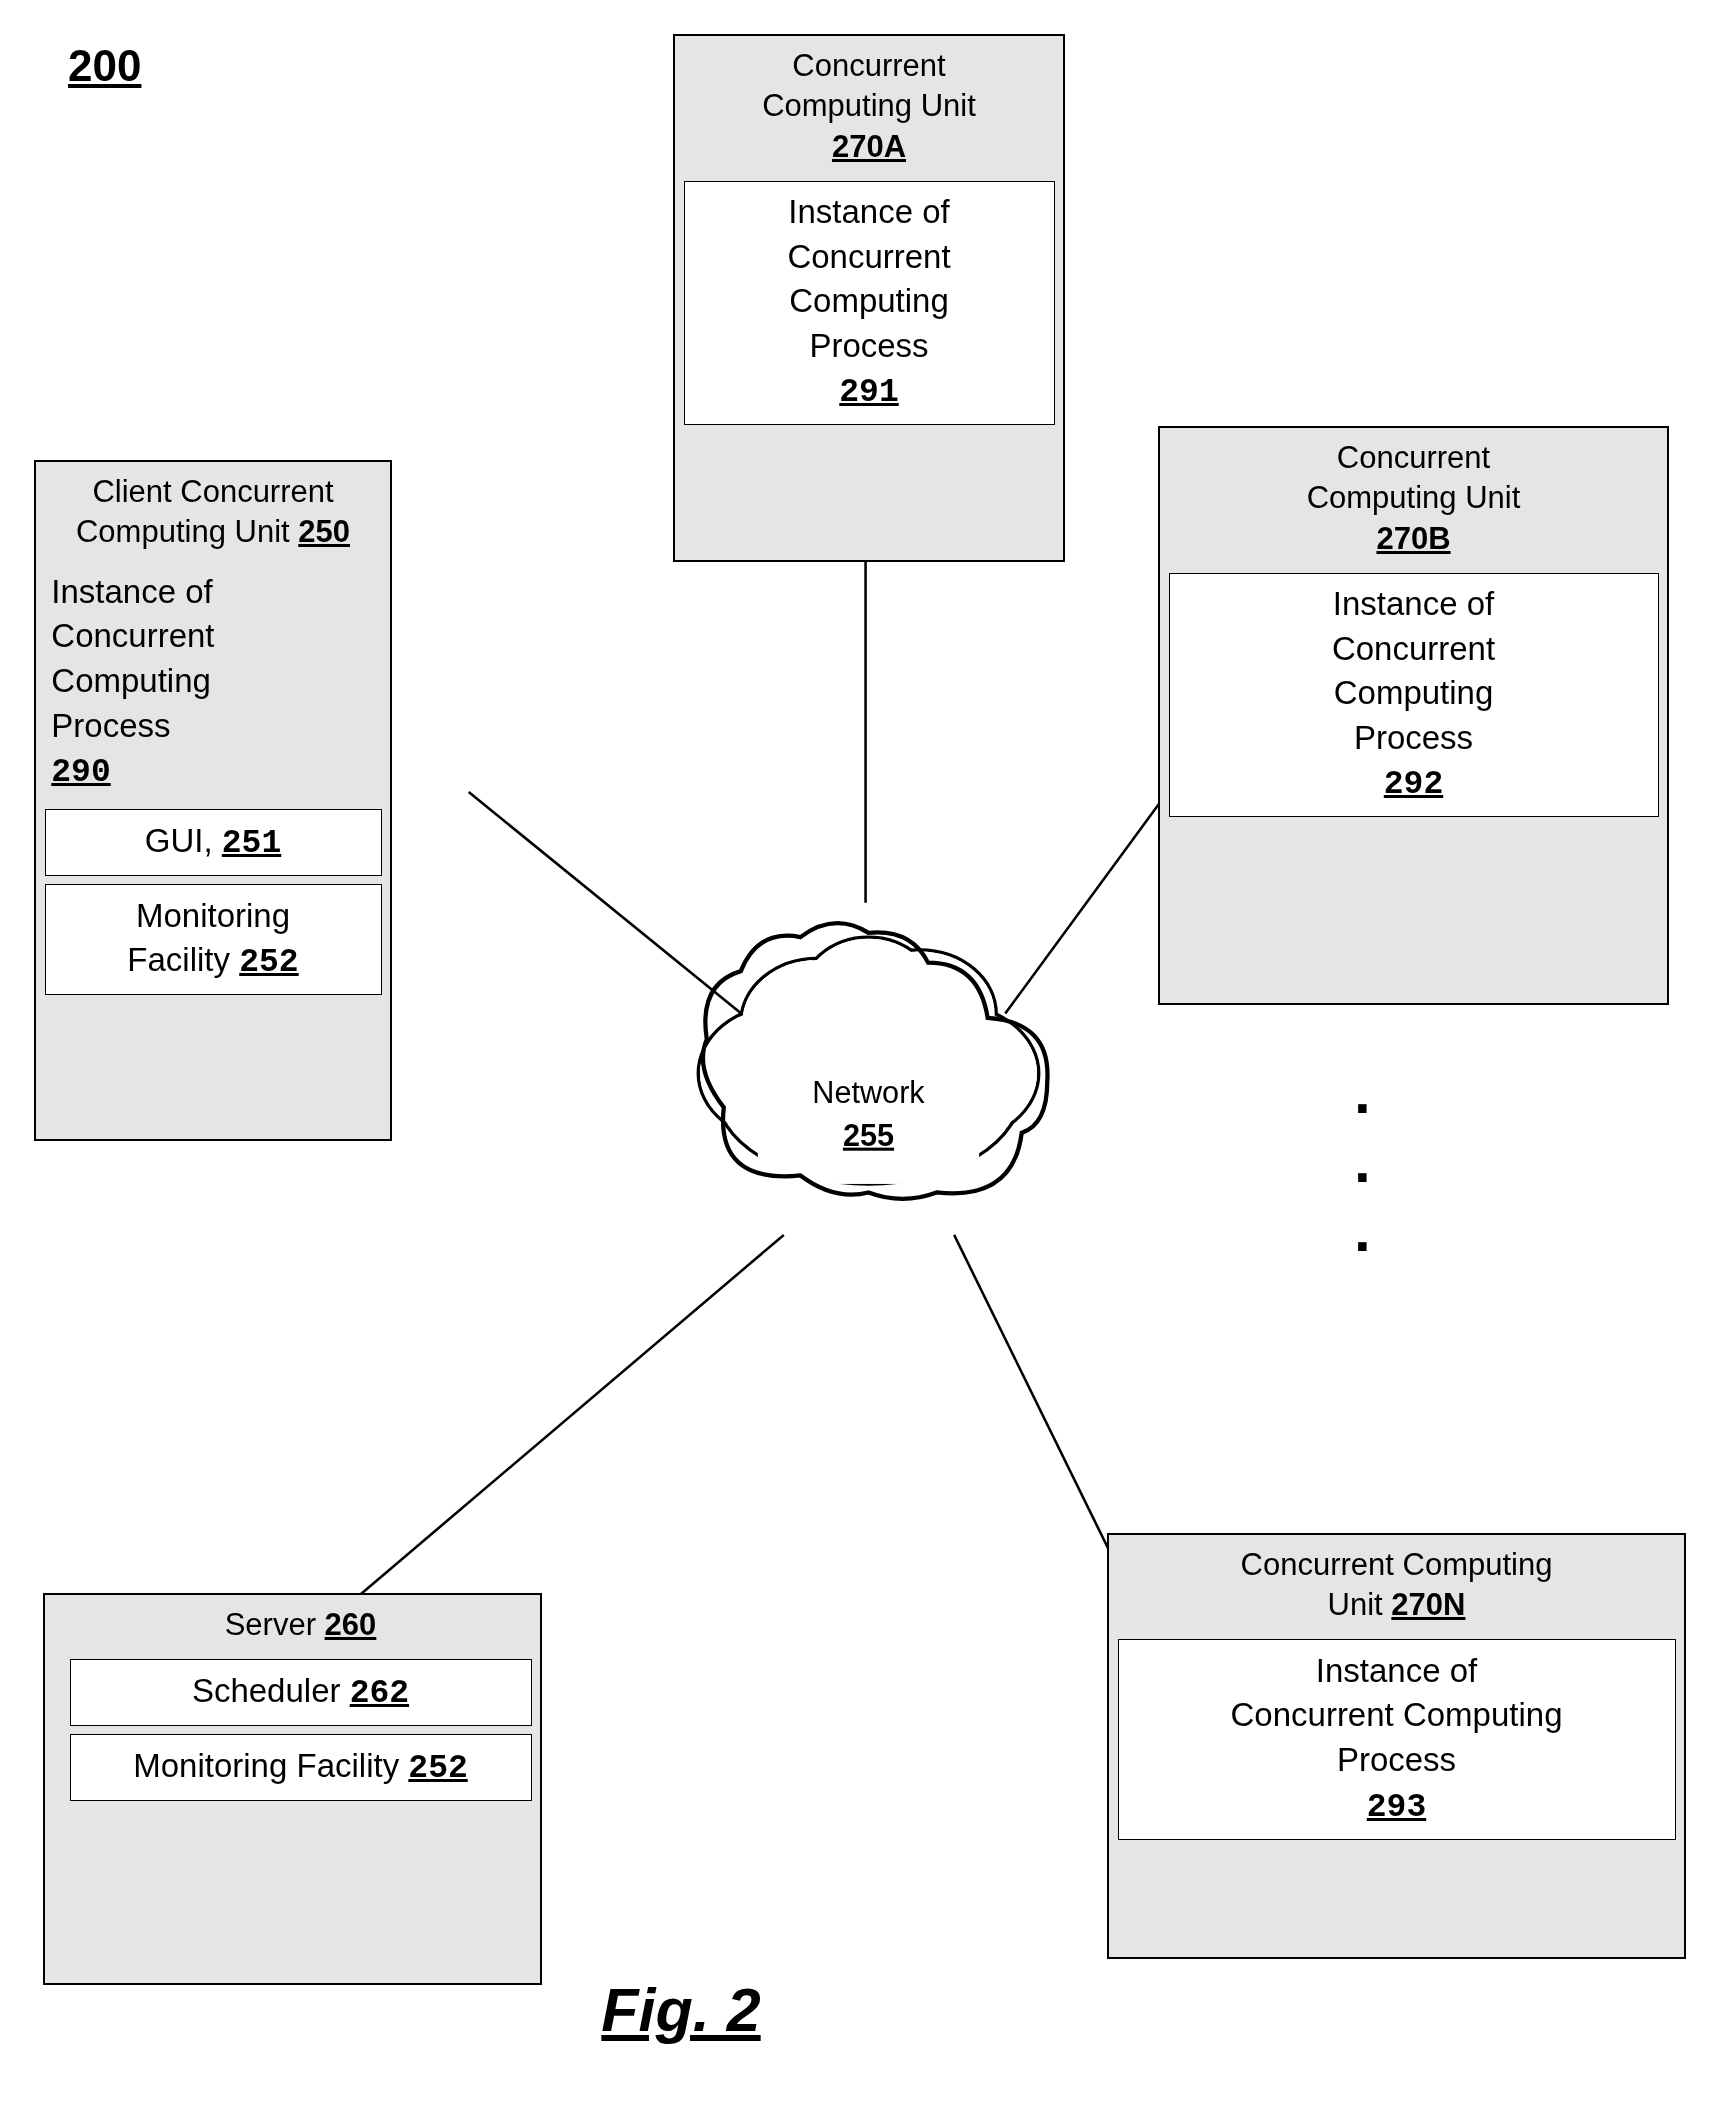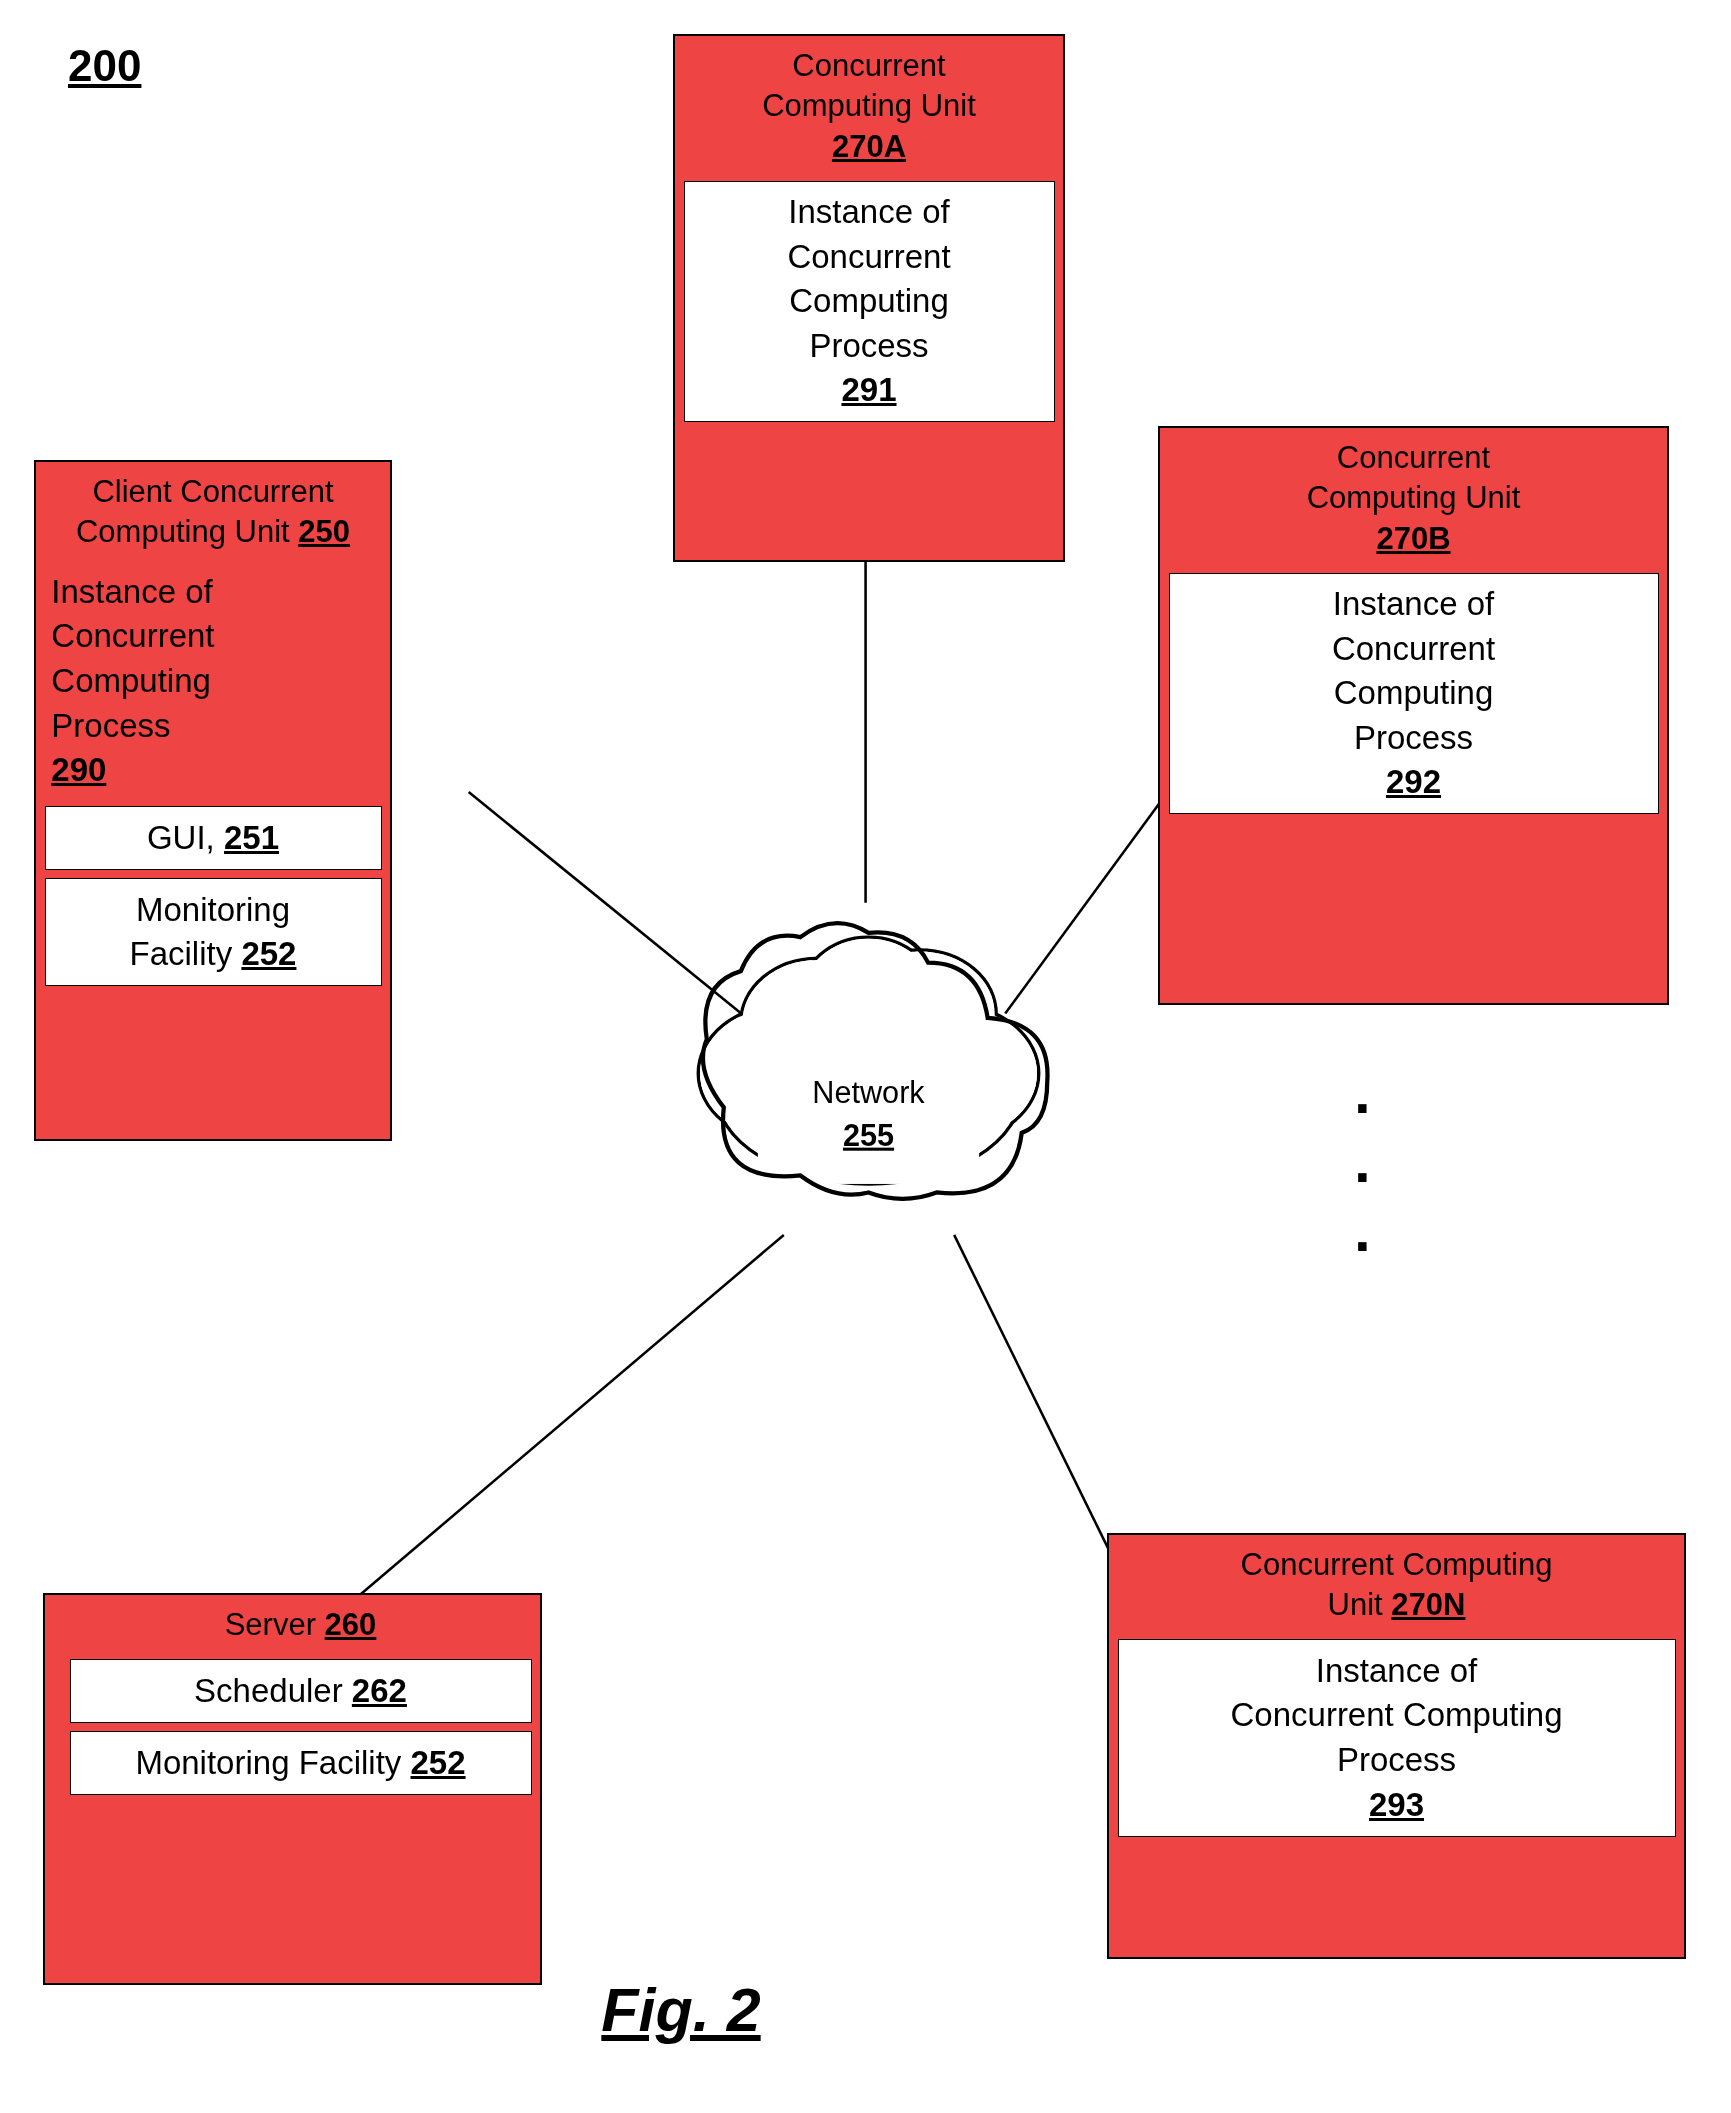--- a/index.html
+++ b/index.html
@@ -29,21 +29,21 @@
     }
     .label-200 span {
       text-decoration: underline;
       margin-top: 12px;
     }
 
     
     .box {
       position: absolute;
       border: 2.6px solid #000;
-      background: #ef4444;
+      background: #e5e5e5;
     }
 
     
     .inner-box {
       border: 1.7px solid #000;
       background: #fff;
       margin: 8.5px;
       padding: 8.5px 12px;
       text-align: center;
     }
@@ -60,20 +60,21 @@
       font-weight: bold;
     }
 
     .inner-box-text {
       font-size: 33px;
       line-height: 1.35;
     }
     .inner-box-text .ref {
       text-decoration: underline;
       font-weight: bold;
+      font-family: Liberation Mono, monospace;
     }
 
     
     .cloud {
       position: absolute;
     }
 
     
     .fig-label {
       position: absolute;

